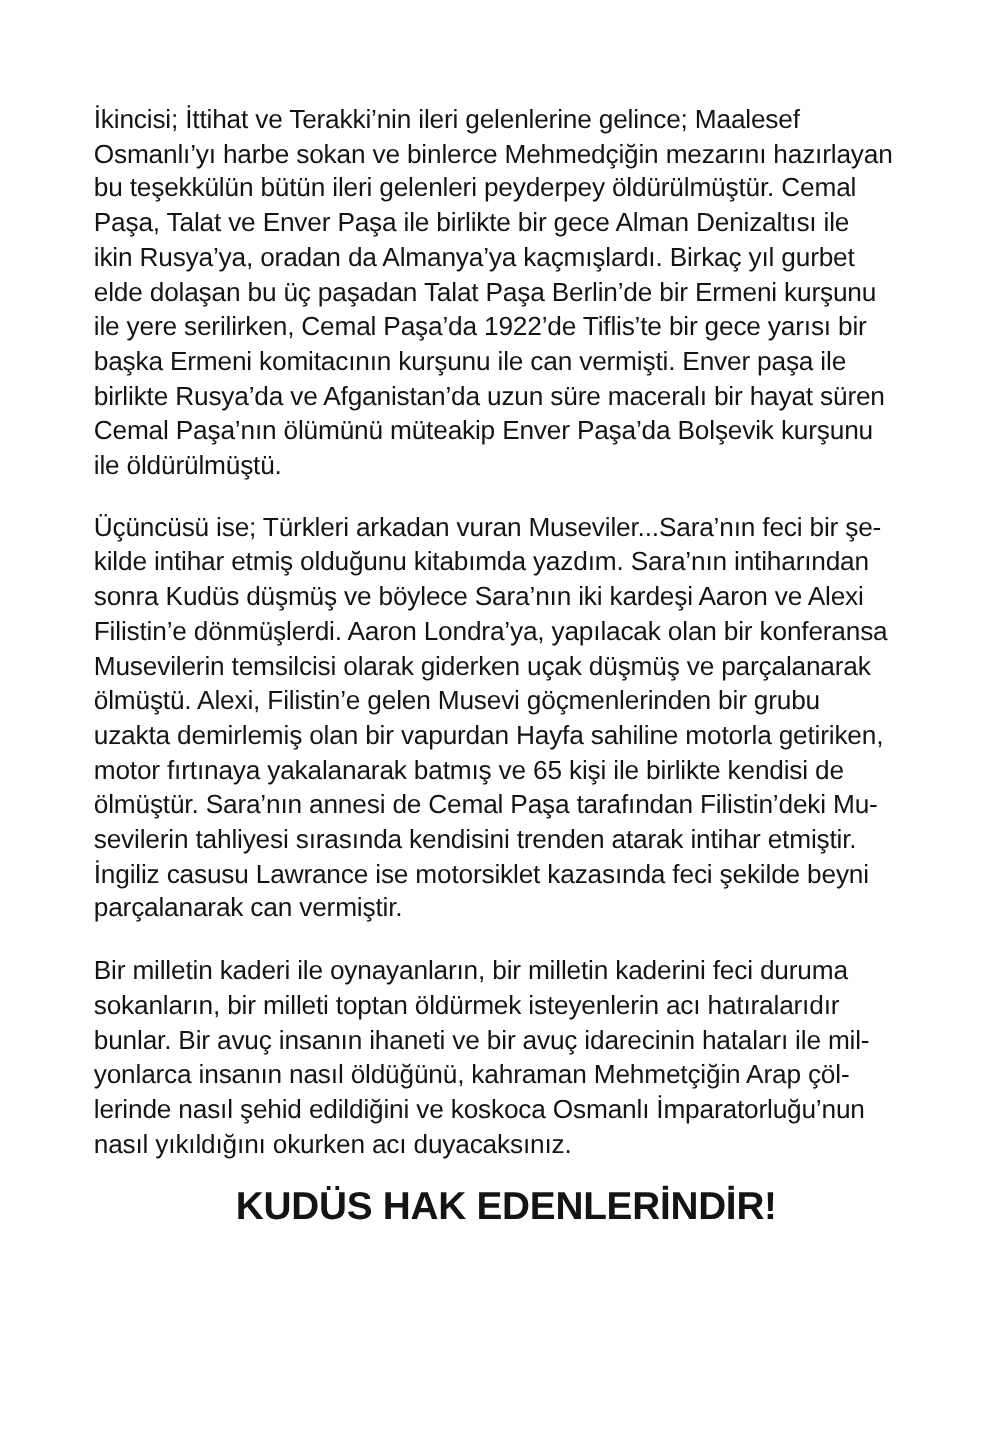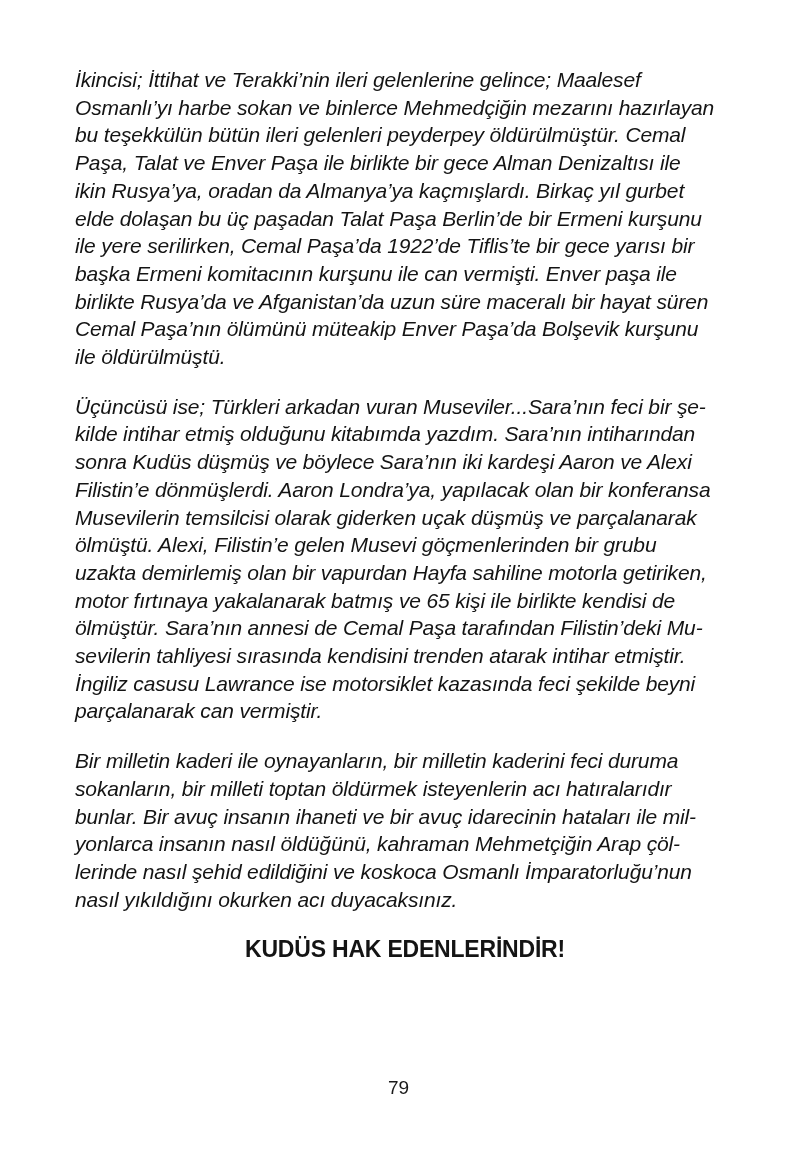--- a/index.html
+++ b/index.html
@@ -16,31 +16,30 @@
     color: #141414;
     overflow: hidden;
   }
   .text-block {
     position: absolute;
     left: 75px;
     top: 66px;
     width: 660px;
   }
   .body-para {
-    margin: 0 0 22px 0;
+    margin: 16px 0 22px 0;
     font-size: 21px;
     line-height: 27.7px;
     letter-spacing: -0.15px;
     white-space: pre;
     font-weight: 400;
-    font-style: italic;
   }
   .section-heading {
     margin: 22px 0 24px 0;
-    font-size: 23px;
+    font-size: 31px;
     line-height: 28px;
     font-weight: 700;
     text-align: center;
     letter-spacing: -0.2px;
     white-space: pre;
   }
   .page-number {
     position: absolute;
     left: 0;
     top: 1076px;
@@ -80,14 +79,13 @@
 İngiliz casusu Lawrance ise motorsiklet kazasında feci şekilde beyni
 parçalanarak can vermiştir.</p>
     <p class="body-para">Bir milletin kaderi ile oynayanların, bir milletin kaderini feci duruma
 sokanların, bir milleti toptan öldürmek isteyenlerin acı hatıralarıdır
 bunlar. Bir avuç insanın ihaneti ve bir avuç idarecinin hataları ile mil-
 yonlarca insanın nasıl öldüğünü, kahraman Mehmetçiğin Arap çöl-
 lerinde nasıl şehid edildiğini ve koskoca Osmanlı İmparatorluğu’nun
 nasıl yıkıldığını okurken acı duyacaksınız.</p>
     <h2 class="section-heading">KUDÜS HAK EDENLERİNDİR!</h2>
   </div>
-  <div class="page-number">79</div>
 </div>
 
 </body></html>

